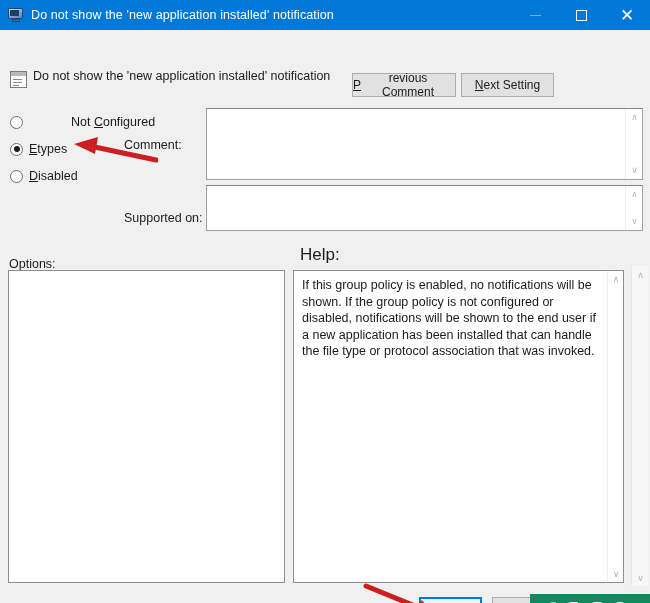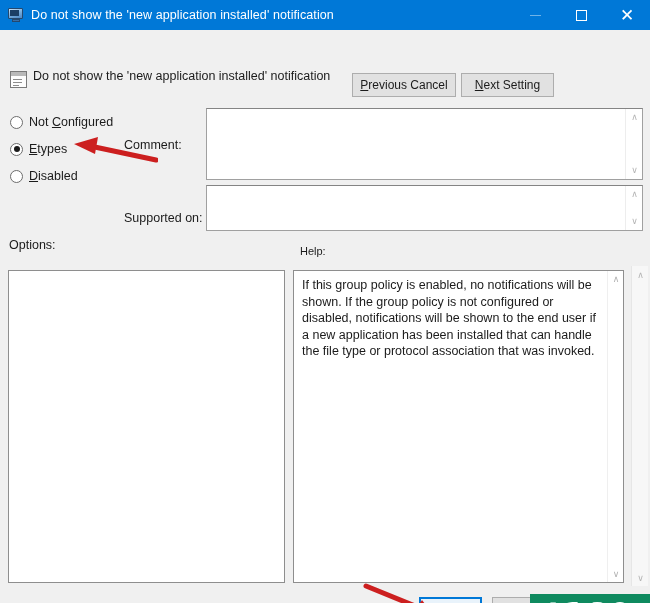--- a/index.html
+++ b/index.html
@@ -163,21 +163,21 @@
   #btn-next { left: 461px; width: 93px; }
 
   
   .radio-row {
     position: absolute;
     left: 10px;
     display: flex;
     align-items: center;
     height: 16px;
   }
-  #radio-notconfigured { top: 84px; }
+  #radio-notconfigured { top: 84px; gap: 42px; }
   #radio-enabled       { top: 111px; }
   #radio-disabled      { top: 138px; text-align: right; }
 
   .rdo {
     width: 13px; height: 13px;
     border-radius: 50%;
     border: 1px solid #6d6d6d;
     background: #ffffff;
     box-sizing: border-box;
     position: relative;
@@ -246,22 +246,22 @@
     display: flex; align-items: center; justify-content: center;
     color: #b4b4b4;
     font-size: 9px;
     line-height: 9px;
     font-family: "DejaVu Sans", sans-serif;
   }
   .vsb .arw.up   { top: 0; }
   .vsb .arw.down { bottom: 0; }
 
   
-  #label-options { position:absolute; left: 9px;  top: 208px; font-size: 12.5px; color: #1b1b1b; }
-  #label-help    { position:absolute; left: 300px; top: 215px; font-size: 11px; color: #1b1b1b; }
+  #label-options { position:absolute; left: 9px;  top: 227px; font-size: 12.5px; color: #1b1b1b; }
+  #label-help    { position:absolute; left: 300px; top: 215px; font-size: 17px; color: #1b1b1b; }
 
   
   #options-pane {
     position: absolute;
     left: 8px; top: 240px;
     width: 277px; height: 313px;
     background: #ffffff;
     border: 1px solid #8e8e8e;
     box-sizing: border-box;
   }
@@ -416,21 +416,21 @@
       <span class="fr"></span>
         <span class="tp"></span>
       <span class="l1"></span>
         <span class="l2"></span>
         <span class="l3"></span>
     </div>
     <div class="hdr-title">Do not show the 'new application installed' notification</div>
 
     <button class="navbtn" id="btn-prev">
       <span class="acc">P</span>
-        <span>revious Cancel</span>
+        <span>revious Comment</span>
     </button>
     <button class="navbtn" id="btn-next">
       <span class="acc">N</span>
         <span>ext Setting</span>
     </button>
 
     <div class="radio-row" id="radio-notconfigured">
       <span class="rdo"></span>
       <span class="radio-label"><span>Not </span><span class="acc">C</span><span>onfigured</span></span>
     </div>

